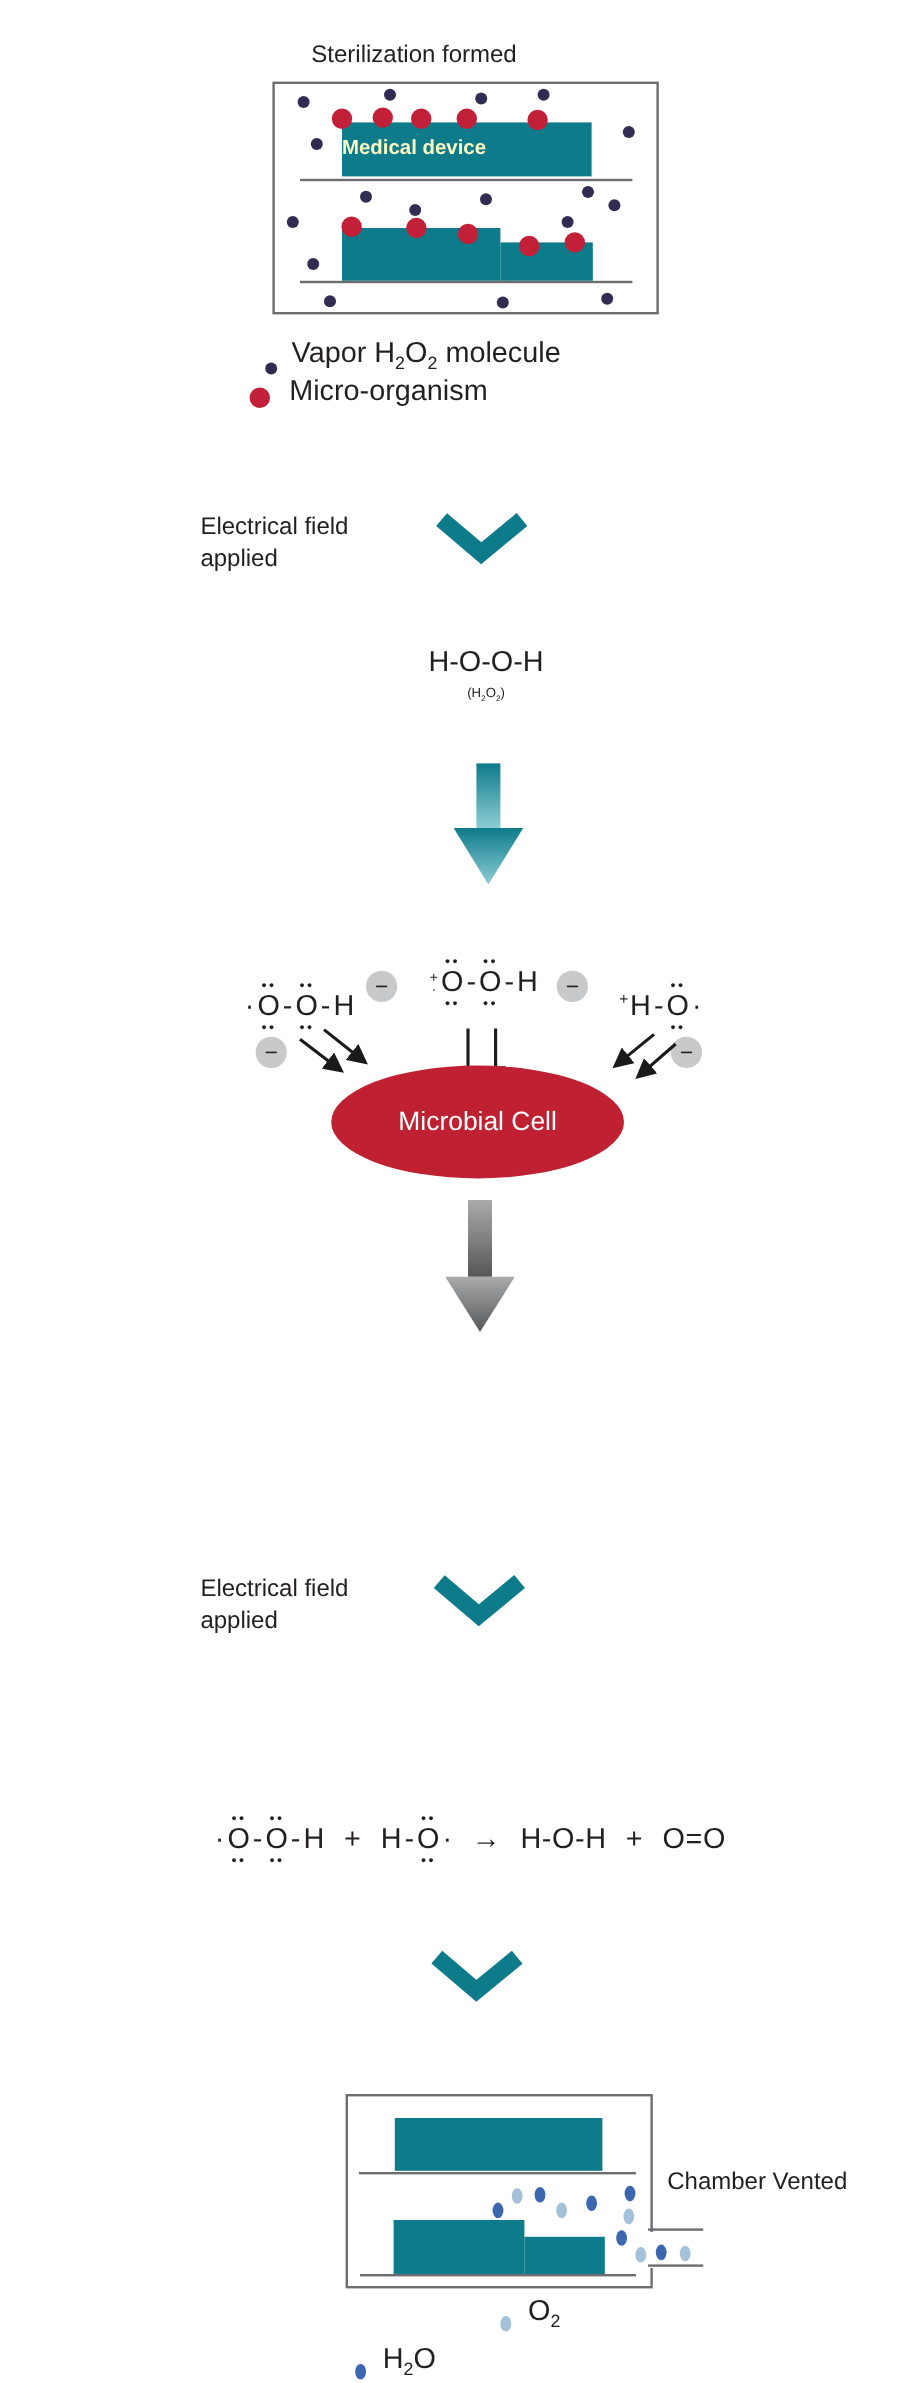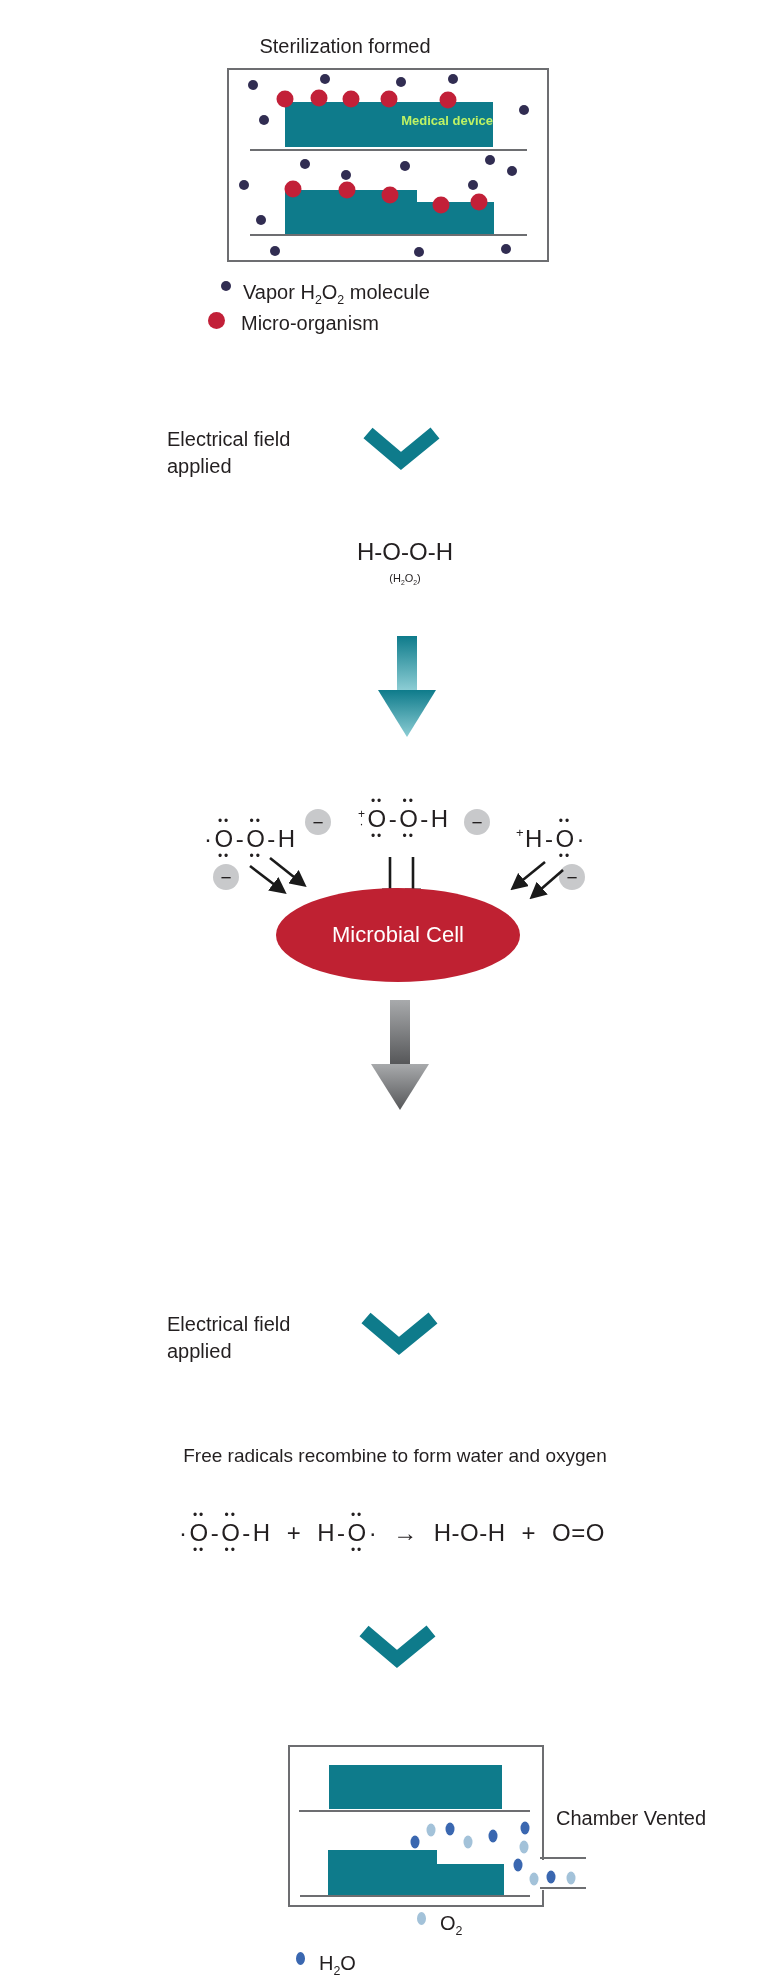--- a/index.html
+++ b/index.html
@@ -6,33 +6,33 @@
   .canvas{position:relative;width:769px;height:1986px;background:#fff;overflow:hidden;
           font-family:"Liberation Sans",sans-serif;color:#231f20}
   .abs{position:absolute}
   .txt{font-size:19px;line-height:27px;color:#231f20}
   .ctr{text-align:center}
 
   
   .chamber{position:absolute;border:2px solid #6d6e71;background:#fff}
   .teal-rect{position:absolute;background:#0e7b8b}
   .shelf{position:absolute;height:2px;background:#6d6e71}
-  .device-label{position:absolute;color:#bef264;font-weight:bold;font-size:13px;
-                width:100%;text-align:right}
+  .device-label{position:absolute;color:#fef9c3;font-weight:bold;font-size:17px;
+                width:100%;text-align:left}
 
   
   .dot{position:absolute;transform:translate(-50%,-50%);border-radius:50%}
   .dot.h2o2{width:10px;height:10px;background:#312d52}
   .dot.microbe{width:17px;height:17px;background:#c22038}
   .dot.h2o{width:9px;height:13px;background:#3a67b0}
   .dot.o2{width:9px;height:13px;background:#a3c2d9}
   .dot-inline{position:static;transform:none;display:inline-block;border-radius:50%;flex:none}
 
   
-  .legend-row{position:absolute;display:flex;align-items:flex-start;font-size:20px}
+  .legend-row{position:absolute;display:flex;align-items:flex-end;font-size:24px}
 
   
   .charge{position:absolute;transform:translate(-50%,-50%);width:26px;height:26px;
           border-radius:50%;background:#c8c9cb;color:#231f20;display:flex;
           align-items:center;justify-content:center;font-size:19px;line-height:1}
 
   
   .formula{position:absolute;display:flex;align-items:center;font-size:24px;
            letter-spacing:0.5px;white-space:nowrap}
   .tk{position:relative;line-height:1.25;padding:0 1px}
@@ -193,21 +193,20 @@
 
 
   <div class="abs txt" style="left:167px;top:1311px;width:180px;font-size:20px">
     <div>Electrical field</div>
     <div>applied</div>
   </div>
   <svg class="abs" style="left:358px;top:1309px" width="83" height="48">
     <polyline points="8,9 41,37 75,9" fill="none" stroke="#0e7b8b" stroke-width="14"></polyline>
   </svg>
 
-  <div class="abs txt ctr" style="left:115px;top:1442px;width:560px">Free radicals recombine to form water and oxygen</div>
 
   <div class="formula" style="left:178px;top:1518px">
       <span class="tk">·</span>
       <span class="tk dots">O</span>
       <span class="tk">-</span>
       <span class="tk dots">O</span>
       <span class="tk">-</span>
       <span class="tk">H</span>
       <span class="tk spaced">+</span>
       <span class="tk">H</span>

